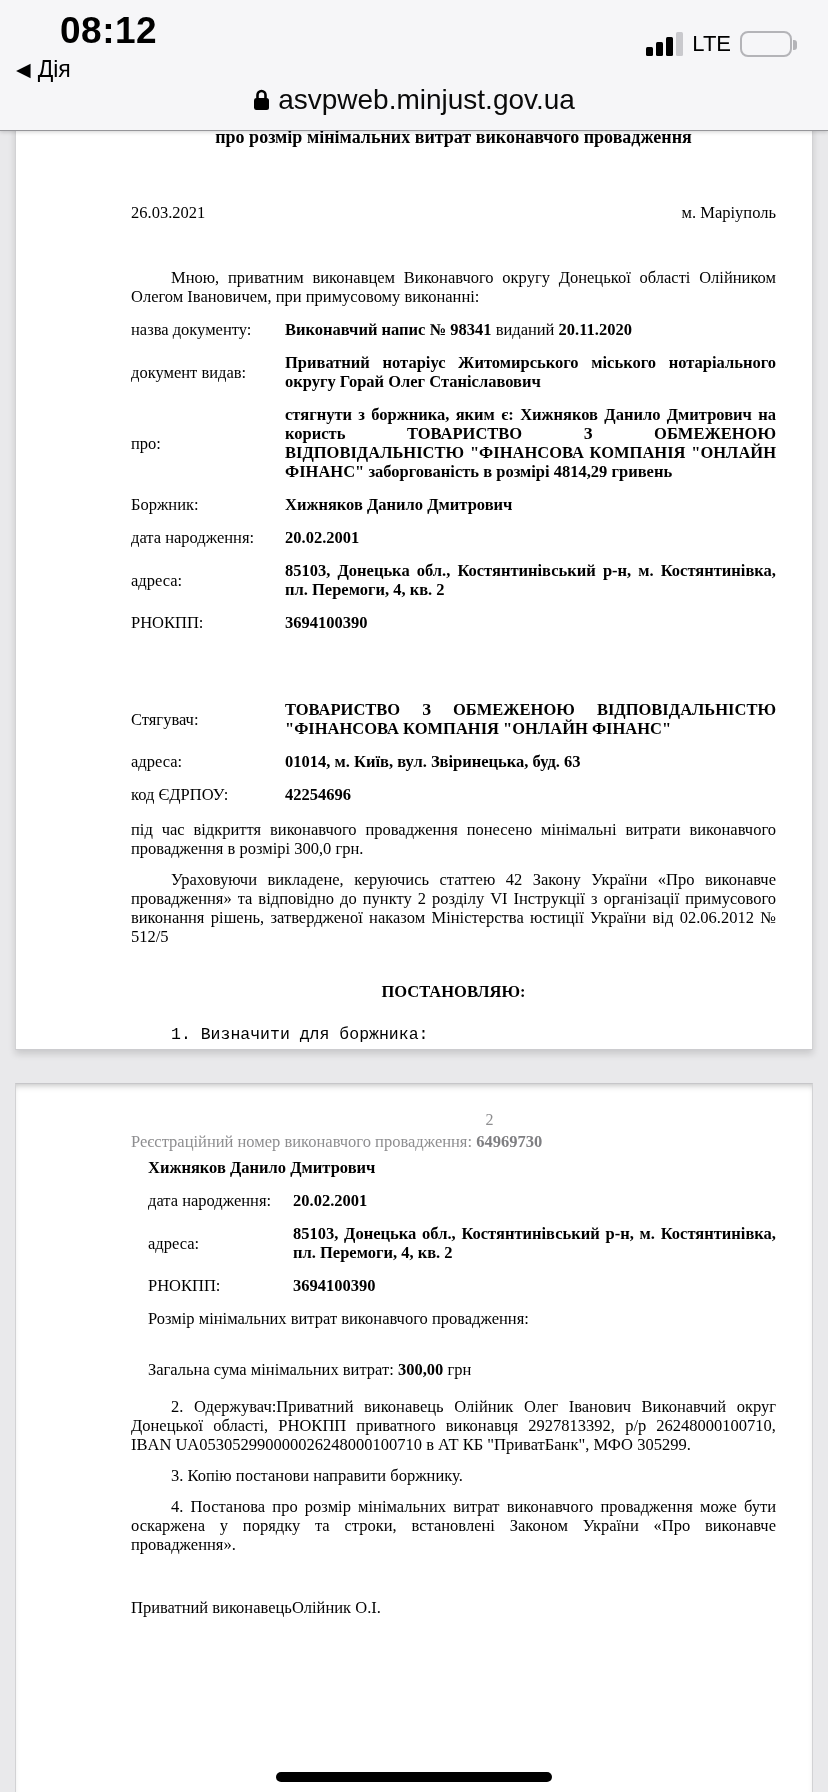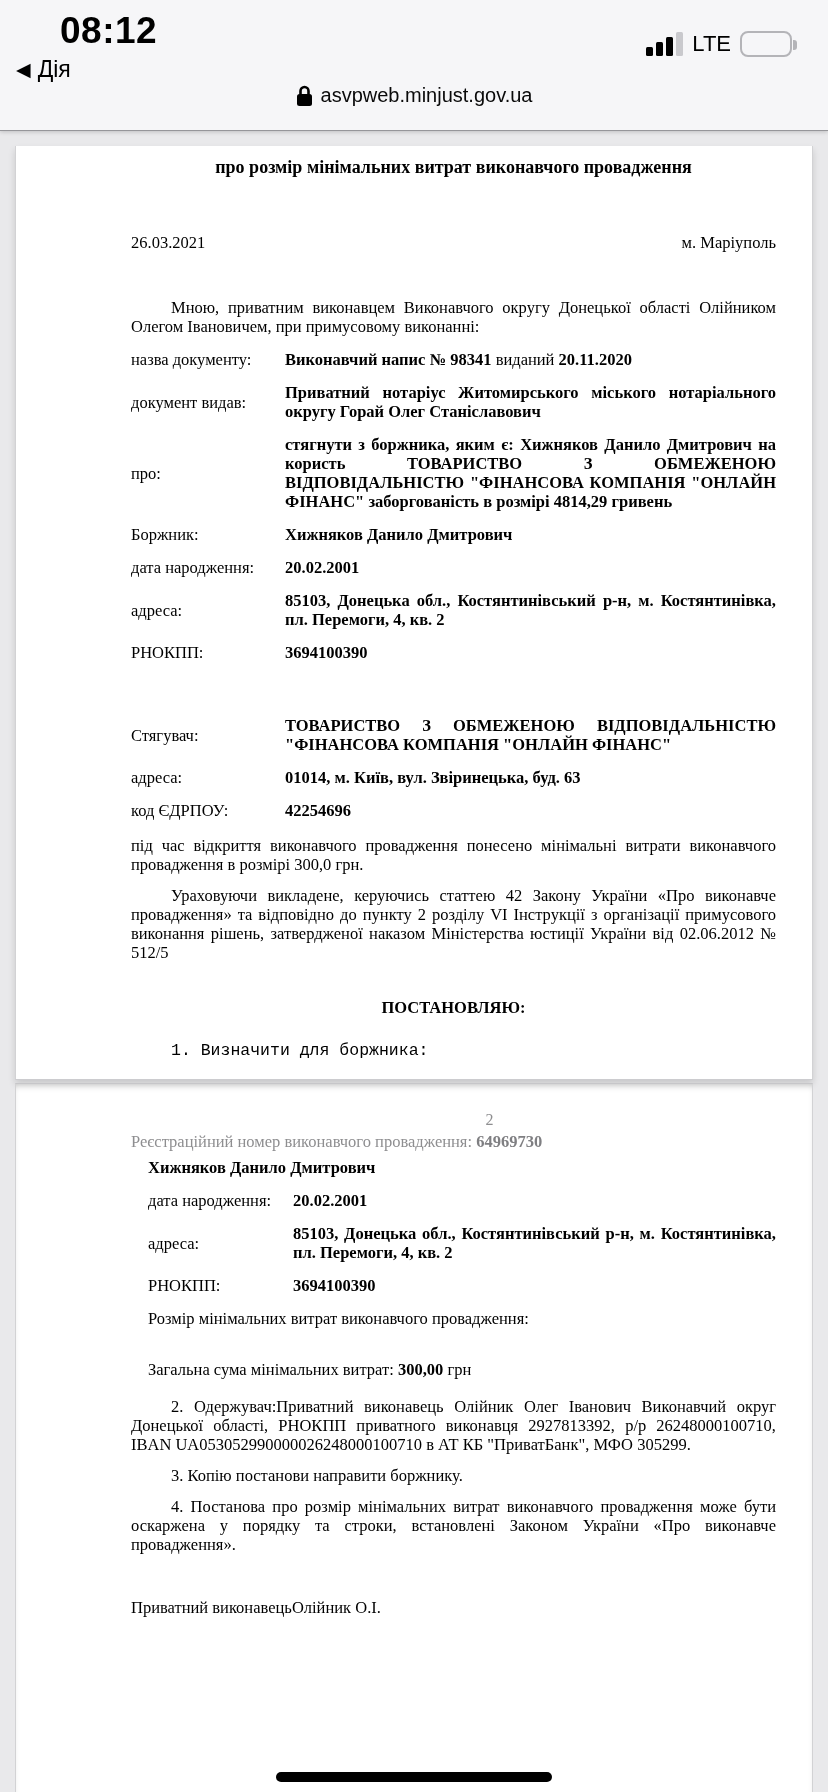--- a/index.html
+++ b/index.html
@@ -42,37 +42,37 @@
   .lte { font-size:22px; color:#000; }
   .battery { position:relative; width:52px; height:26px;
     border:2px solid #b4b4b8; border-radius:8px; box-sizing:border-box; padding:2px; }
   .battery-fill { width:86%; height:100%; background:#000; border-radius:4px; }
   .battery-nub { position:absolute; right:-7px; top:7px; width:4px; height:10px;
     background:#b4b4b8; border-radius:0 3px 3px 0; }
 
   .url-row {
     position:absolute; left:0; right:0; top:84px;
     display:flex; justify-content:center; align-items:center; gap:8px;
-    font-size:20px; color:#0a0a0a;
+    font-size:28px; color:#0a0a0a;
   }
   .lock-icon { display:inline-block; }
 
   
   .doc {
     font-family:"Liberation Serif", serif;
     font-size:16.5px; line-height:19px; color:#000;
   }
   .card {
     position:absolute; left:15px; width:798px;
     background:#fff;
     border-left:1px solid #d2d2d4; border-right:1px solid #d2d2d4;
     box-sizing:border-box;
   }
   .card1 {
-    top:146px; height:934px;
+    top:116px; height:934px;
     padding:16px 36px 0 115px;
     border-bottom:1px solid #cccccf;
     box-shadow:0 4px 7px rgba(0,0,0,.14);
     overflow:hidden;
   }
   .card2 {
     top:1083px; height:709px;
     padding:26px 36px 0 115px;
     border-top:1px solid #c6c6c9;
     box-shadow:inset 0 5px 7px -4px rgba(0,0,0,.28);
@@ -87,21 +87,21 @@
     display:flex; justify-content:space-between;
     font-weight:400; margin-top:54px;
   }
   .para { text-align:justify; text-indent:40px; margin-top:12px; }
   .para.no-indent { text-indent:0; }
   .intro { margin-top:46px; }
 
   .kv { display:flex; align-items:center; margin-top:14px; }
   .kv .lbl { flex:0 0 154px; }
   .kv .val { flex:1 1 auto; font-weight:700; text-align:justify; }
-  .gap-lg { margin-top:54px;justify-content:flex-end; }
+  .gap-lg { margin-top:68px;justify-content:flex-end; }
 
   .center-head { text-align:center; font-weight:700; margin-top:30px; }
   .after-head { margin-top:16px; }
 
   
   .page-num {
     text-align:center; color:#8e8e90; transform:translateX(36px);
     font-size:16px;
   }
   .reg-line { color:#8e8e90; margin-top:3px; }

